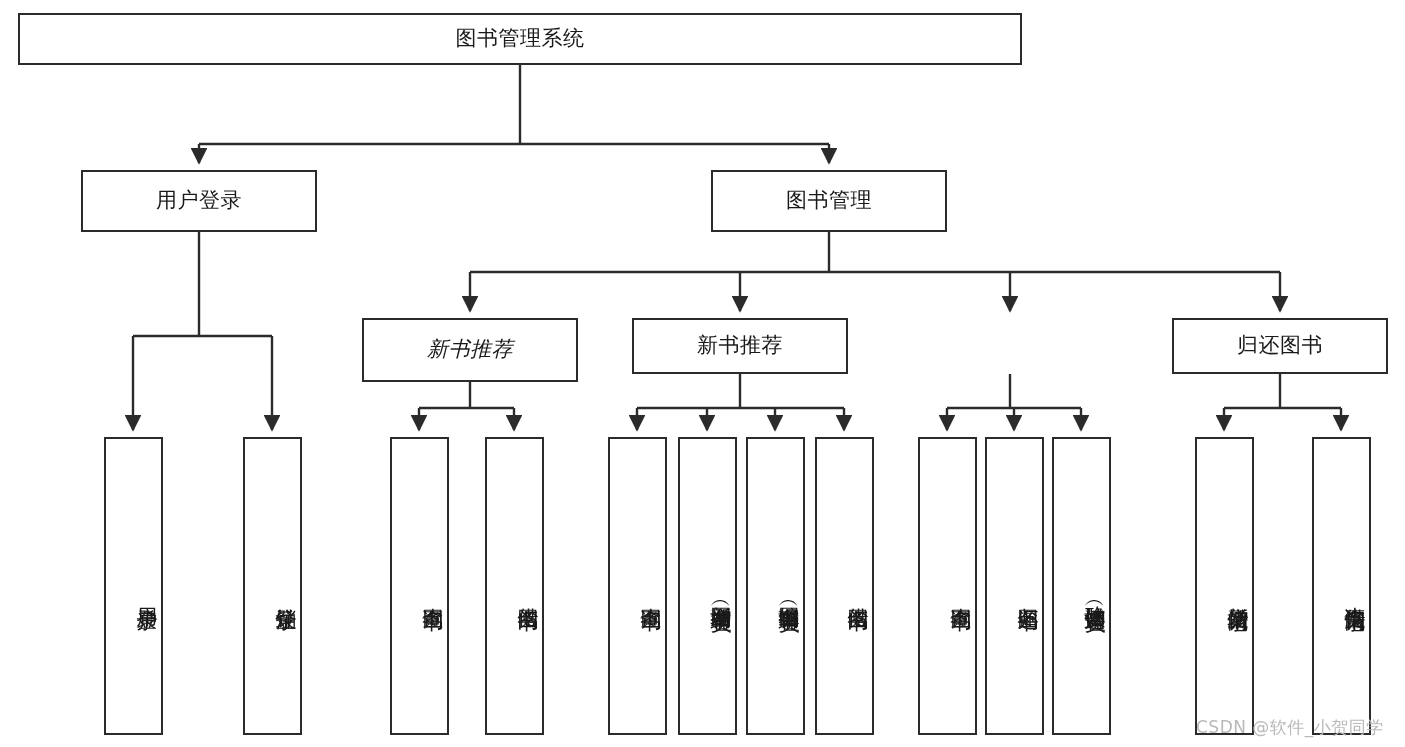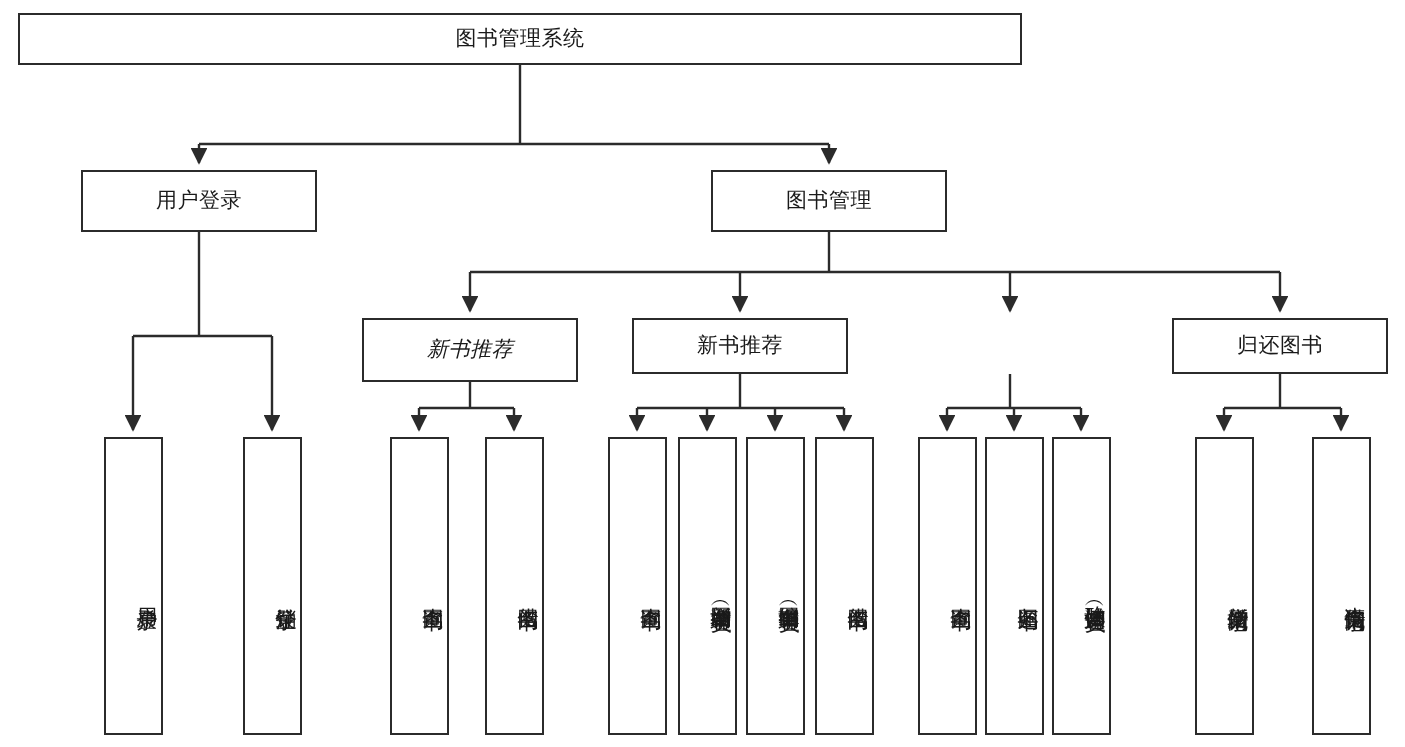--- a/index.html
+++ b/index.html
@@ -131,14 +131,15 @@
   <div class="node node-leaf" style="left: 608px; top: 437px; width: 59px; height: 298px;">查询图书</div>
   <div class="node node-leaf" style="left: 678px; top: 437px; width: 59px; height: 298px;">新增图书（管理员）</div>
   <div class="node node-leaf" style="left: 746px; top: 437px; width: 59px; height: 298px;">编辑图书（管理员）</div>
   <div class="node node-leaf" style="left: 815px; top: 437px; width: 59px; height: 298px;">借阅图书</div>
   <div class="node node-leaf" style="left: 918px; top: 437px; width: 59px; height: 298px;">查询图书</div>
   <div class="node node-leaf" style="left: 985px; top: 437px; width: 59px; height: 298px;">归还图书</div>
   <div class="node node-leaf" style="left: 1052px; top: 437px; width: 59px; height: 298px;">确认归还（管理员）</div>
   <div class="node node-leaf" style="left: 1195px; top: 437px; width: 59px; height: 298px;">新增借阅记录</div>
   <div class="node node-leaf" style="left: 1312px; top: 437px; width: 59px; height: 298px;">查询借阅记录</div>
 
+  <div class="watermark" style="left: 1196px; top: 716px;">CSDN @软件_小贺同学</div>
 
 </div>
 
 </body></html>

